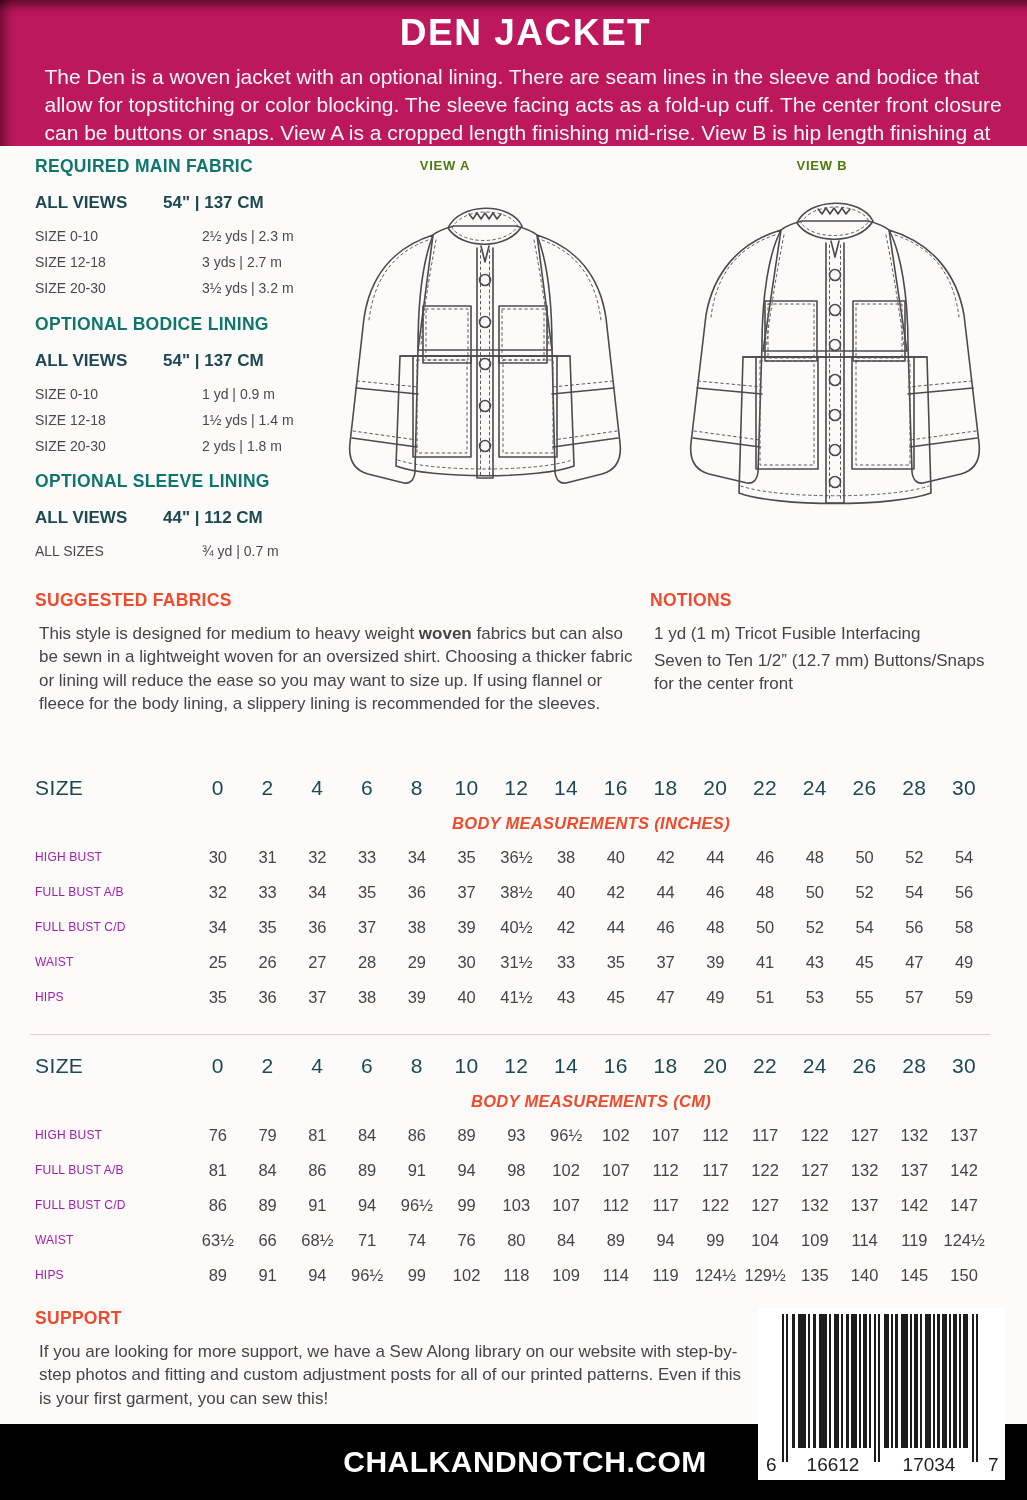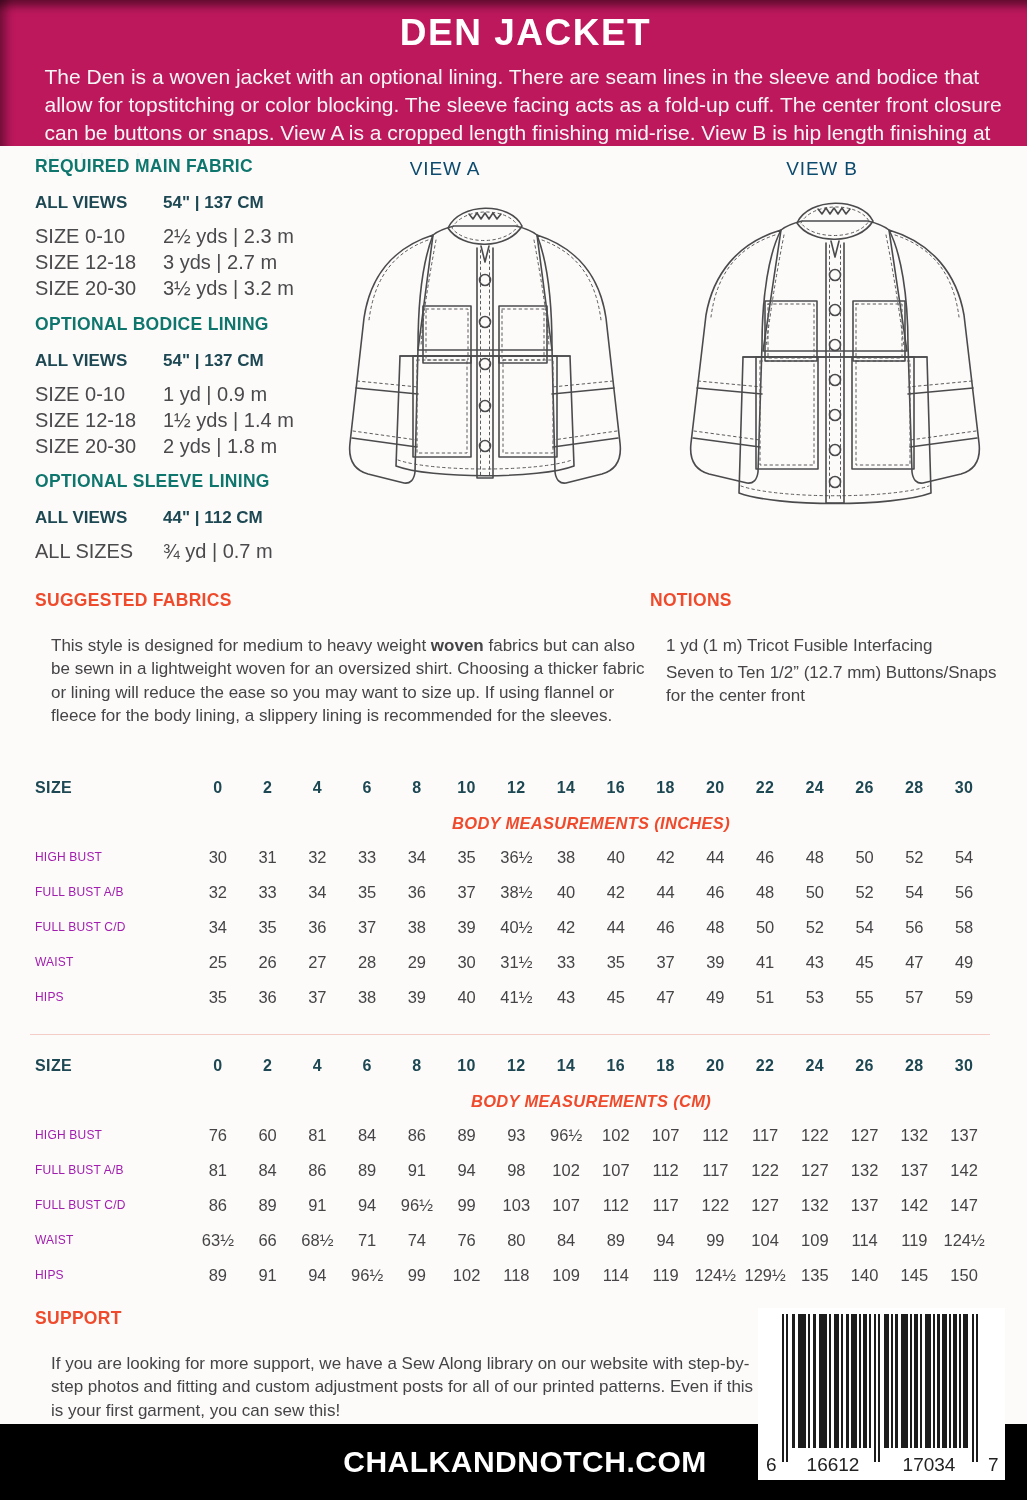--- a/index.html
+++ b/index.html
@@ -32,37 +32,37 @@
   .site{
     position:absolute; left:0; width:720px; text-align:center; top:0;
     color:#ffffff; font-size:30px; font-weight:bold; letter-spacing:.5px; line-height:76px;
   }
   
   .orange-h{
     position:absolute; margin:0; color:#f04a2c; font-weight:bold;
     font-size:17.5px; letter-spacing:.3px;
   }
   .view-label{
-    position:absolute; width:220px; text-align:center; color:#0c4a6e;
-    font-weight:normal; font-size:19px; letter-spacing:.8px;
+    position:absolute; width:220px; text-align:center; color:#4d7c0f;
+    font-weight:bold; font-size:13px; letter-spacing:.8px;
   }
   
   .fab-block{position:absolute; left:35px; width:330px;}
   .fab-block h3{margin:0 0 13px 0; color:#0f766e; font-size:17.5px; font-weight:bold; letter-spacing:.3px;}
   .fab-row{display:grid; grid-template-columns:128px auto; height:26px; line-height:26px;}
   .fab-row.bold{font-weight:bold; color:#1d4853; font-size:17px; margin-bottom:7px;}
-  .fab-row.plain{color:#4a4a4c; font-size:20px;}
-  
-  .para{position:absolute; margin:16px; color:#454547; font-size:17px; line-height:1.37;}
+  .fab-row.plain{color:#4a4a4c; font-size:14px;gap:39px;}
+  
+  .para{position:absolute; margin:4px; color:#454547; font-size:17px; line-height:1.37;}
   
   .size-table{
     position:absolute; left:35px; width:954px;
     display:grid; grid-template-columns:158px repeat(16, 1fr);
   }
-  .st-h{font-weight:bold; color:#1d4853; font-size:16px; height:36px; line-height:36px; letter-spacing:.4px;}
+  .st-h{font-weight:normal; color:#1d4853; font-size:21px; height:36px; line-height:36px; letter-spacing:.4px;}
   .st-num{text-align:center;}
   .st-title{
     grid-column:2 / -1; text-align:center; color:#f04a2c; font-weight:bold;
     font-size:16.5px; height:34px; line-height:34px; letter-spacing:.3px;font-style:italic;
   }
   .st-rowlab{font-size:12px; color:#a21caf; height:35px; line-height:35px; letter-spacing:.2px;}
   .st-val{font-size:16.5px; color:#454547; text-align:center; height:35px; line-height:35px;}
   .table-divider{
     position:absolute; left:30px; top:1034px; width:960px; height:1px;
     background:#f3cdc6;
@@ -374,21 +374,21 @@
       <div class="st-h st-num">18</div>
       <div class="st-h st-num">20</div>
       <div class="st-h st-num">22</div>
       <div class="st-h st-num">24</div>
       <div class="st-h st-num">26</div>
       <div class="st-h st-num">28</div>
       <div class="st-h st-num">30</div>
       <div class="st-title">BODY MEASUREMENTS (CM)</div>
       <div class="st-rowlab">HIGH BUST</div>
       <div class="st-val">76</div>
-      <div class="st-val">60</div>
+      <div class="st-val">79</div>
       <div class="st-val">81</div>
       <div class="st-val">84</div>
       <div class="st-val">86</div>
       <div class="st-val">89</div>
       <div class="st-val">93</div>
       <div class="st-val">96½</div>
       <div class="st-val">102</div>
       <div class="st-val">107</div>
       <div class="st-val">112</div>
       <div class="st-val">117</div>

